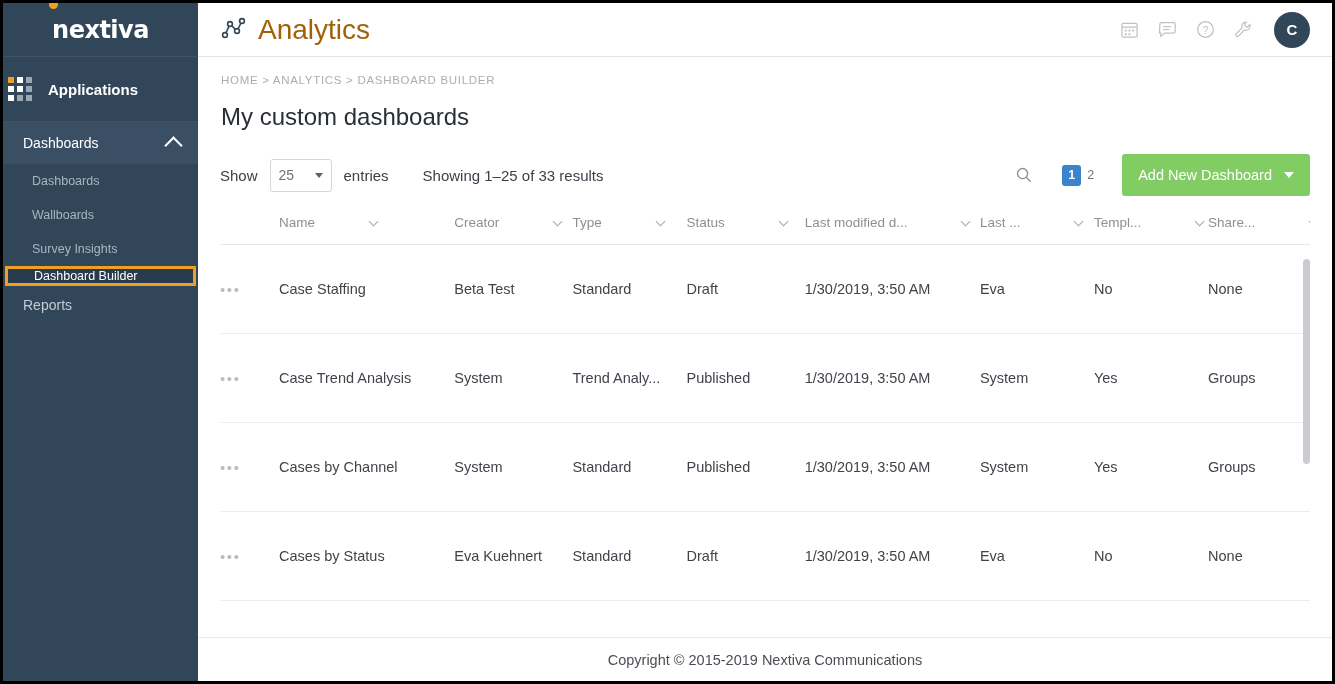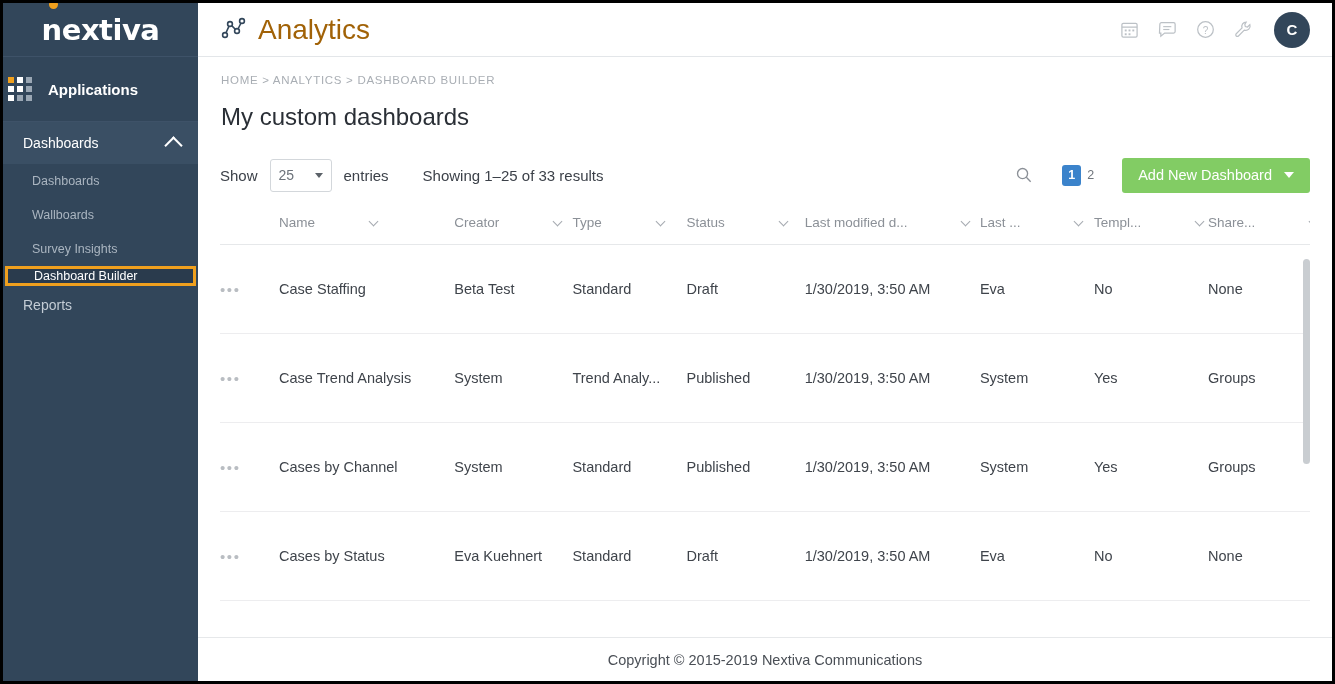--- a/index.html
+++ b/index.html
@@ -30,21 +30,21 @@
   .logo-wrap {
     height: 54px;
     display: flex;
     align-items: center;
     justify-content: center;
     border-bottom: 1px solid #3e5268;
     position: relative;
   }
   .logo-text {
     color: #ffffff;
-    font-size: 29px;
+    font-size: 24px;
     font-weight: 700;
     letter-spacing: -0.5px;
     position: relative;
     font-family: "DejaVu Sans", sans-serif;
   }
   .logo-dot {
     position: absolute;
     width: 9px; height: 9px;
     border-radius: 50%;
     background: #f0a01e;
@@ -225,21 +225,21 @@
     min-width: 19px; height: 21px;
     display: flex; align-items: center; justify-content: center;
     font-size: 12.5px;
     color: #6f757c;
     cursor: pointer;
     padding: 0 4px;
     border-radius: 3px;
   }
   .pg.active { background: #3b83cb; color: #fff; font-weight: 700; }
   .btn-primary {
-    height: 35px;
+    height: 42px;
     background: #82cc64;
     color: #ffffff;
     font-size: 14.5px;
     border: none;
     border-radius: 3px;
     padding: 0 16px;
     display: flex;
     align-items: center;
     cursor: pointer;
     font-family: "Liberation Sans", sans-serif;

